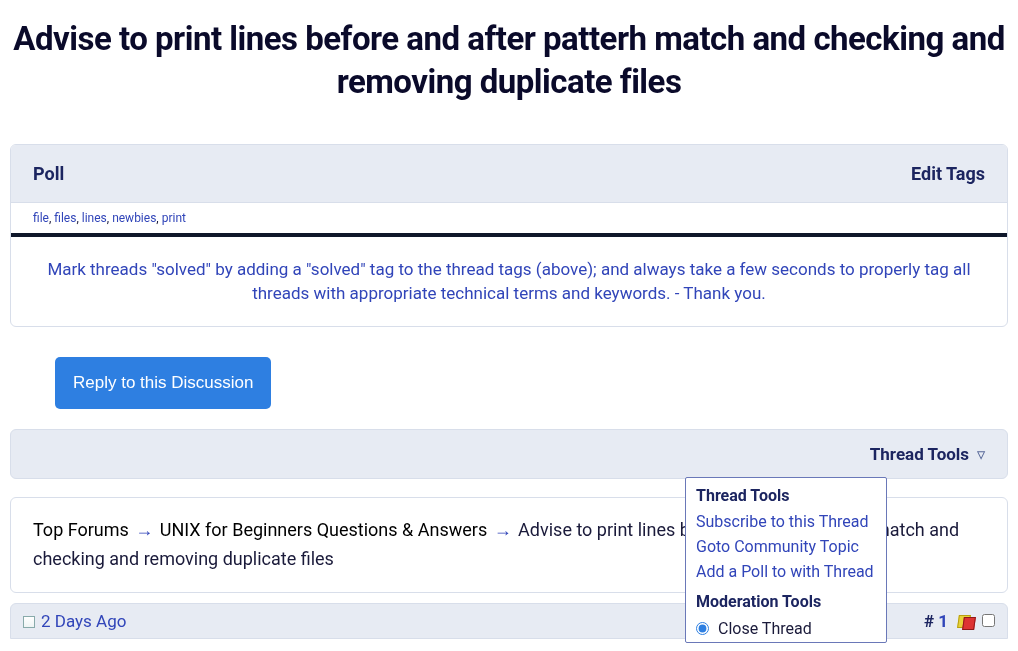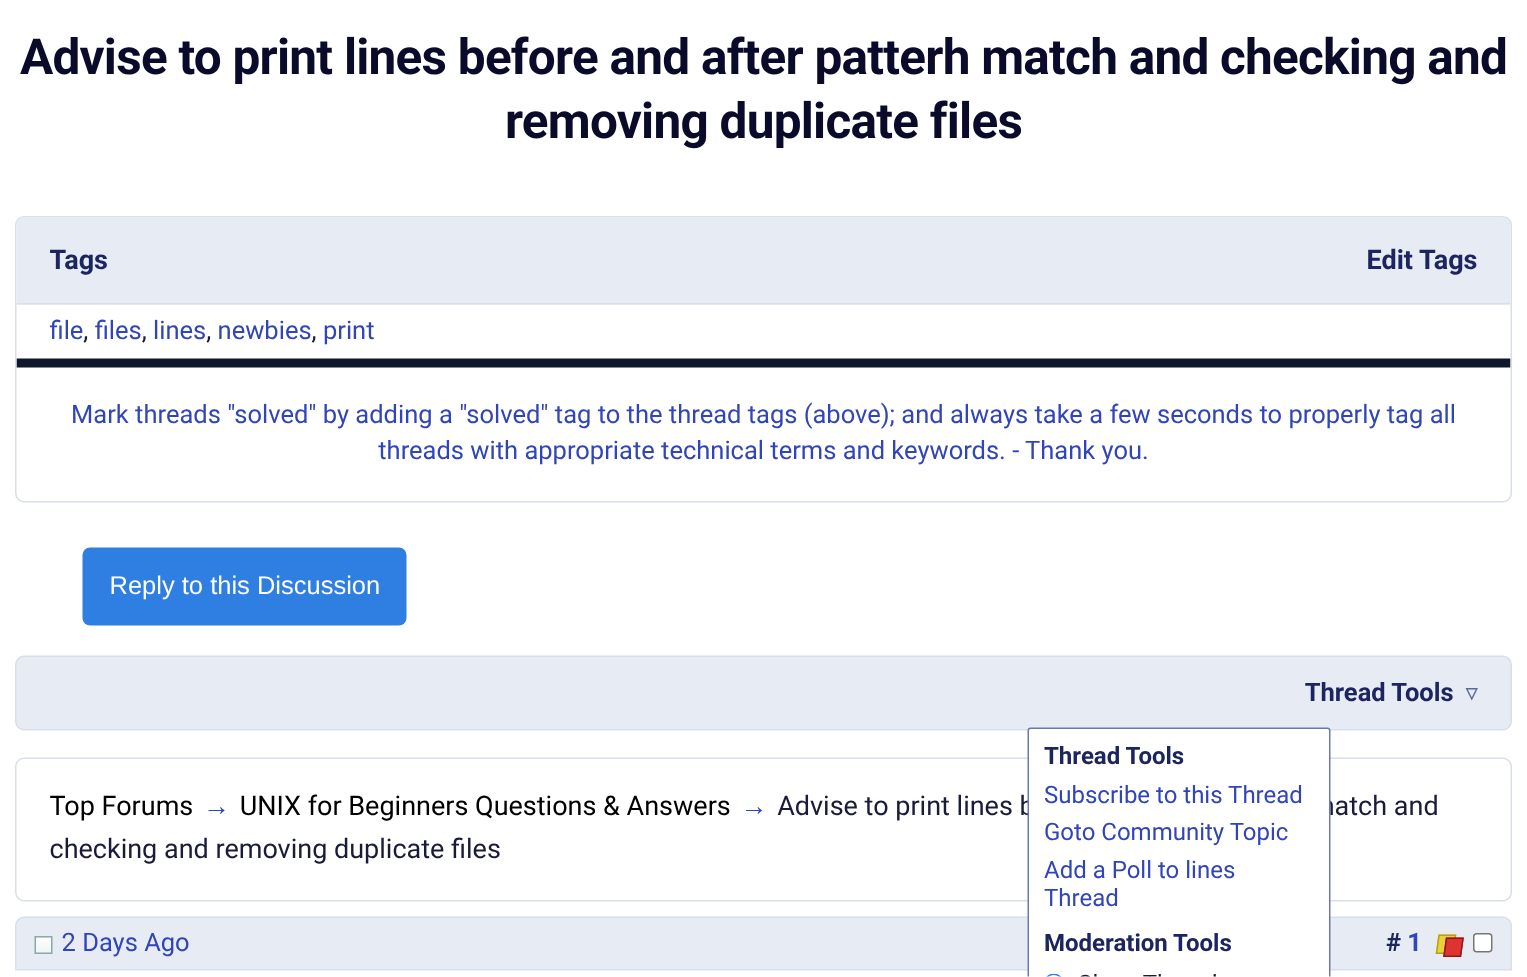--- a/index.html
+++ b/index.html
@@ -35,22 +35,22 @@
   padding: 18px 22px;
   border-bottom: 1px solid #d8deea;
 }
 .panel-head .left, .panel-head .right {
   color: #1c2560;
   font-weight: 700;
   font-size: 18px;
 }
 .tagbody {
   padding: 8px 22px;
-  border-bottom: 6px solid #0f172a;
-  font-size: 17px;
+  border-bottom: 4px solid #0f172a;
+  font-size: 12px;
 }
 .tagbody a { color: #3145b9; text-decoration: none; }
 .tagbody span.comma { color: #1a1a3a; }
 .advice {
   padding: 20px 28px;
   text-align: center;
   color: #3145b9;
   font-size: 17px;
   line-height: 1.45;
 }
@@ -162,42 +162,42 @@
 </style>
 </head>
 <body>
 
 <div class="container">
 
   <h1 class="page-title">Advise to print lines before and after patterh match and checking and removing duplicate files</h1>
 
   <div class="panel">
     <div class="panel-head">
-      <span class="left">Tags</span>
+      <span class="left">Poll</span>
       <span class="right">Edit Tags</span>
     </div>
     <div class="tagbody">
       <a>file</a><span class="comma">, </span><a>files</a><span class="comma">, </span><a>lines</a><span class="comma">, </span><a>newbies</a><span class="comma">, </span><a>print</a>
     </div>
     <div class="advice">Mark threads "solved" by adding a "solved" tag to the thread tags (above); and always take a few seconds to properly tag all threads with appropriate technical terms and keywords. - Thank you.</div>
   </div>
 
   <button class="reply-btn">Reply to this Discussion</button>
 
   <div class="toolbar">
     <span class="tool">
       <span>Thread Tools</span>
       <span class="chev-down">▽</span>
     </span>
 
     <div class="dropdown">
       <div class="section-title">Thread Tools</div>
       <div class="item">Subscribe to this Thread</div>
       <div class="item">Goto Community Topic</div>
-      <div class="item">Add a Poll to lines Thread</div>
+      <div class="item">Add a Poll to with Thread</div>
       <div class="section-title">Moderation Tools</div>
       <label class="radio-row">
         <input type="radio" checked="" style="">
         <span>Close Thread</span>
       </label>
     </div>
   </div>
 
   <div class="breadcrumb-box">
     <a>Top Forums</a>

